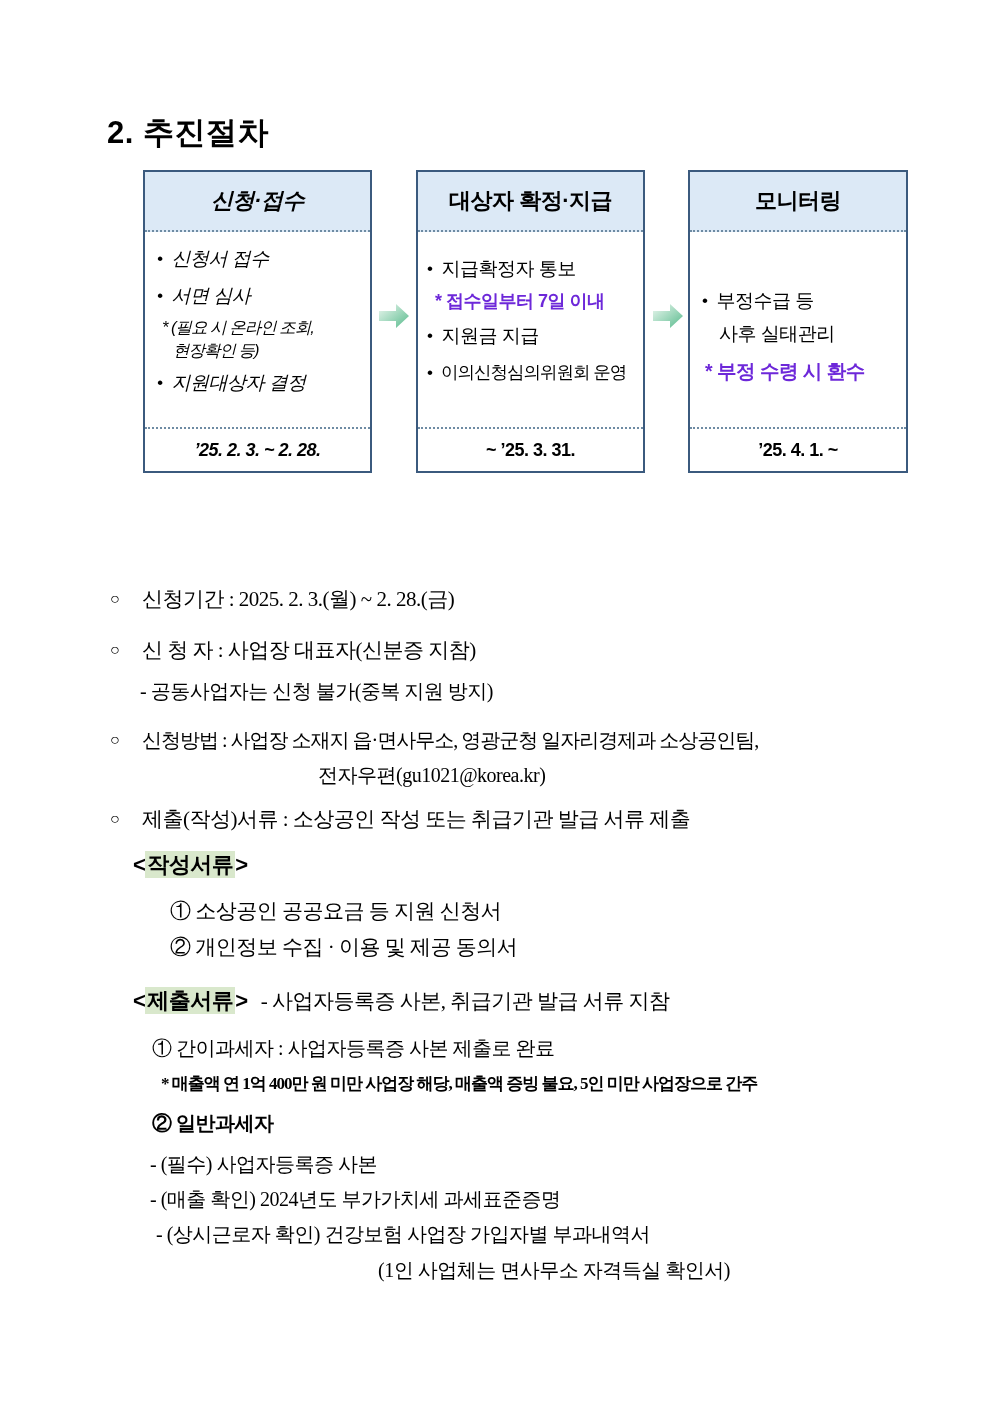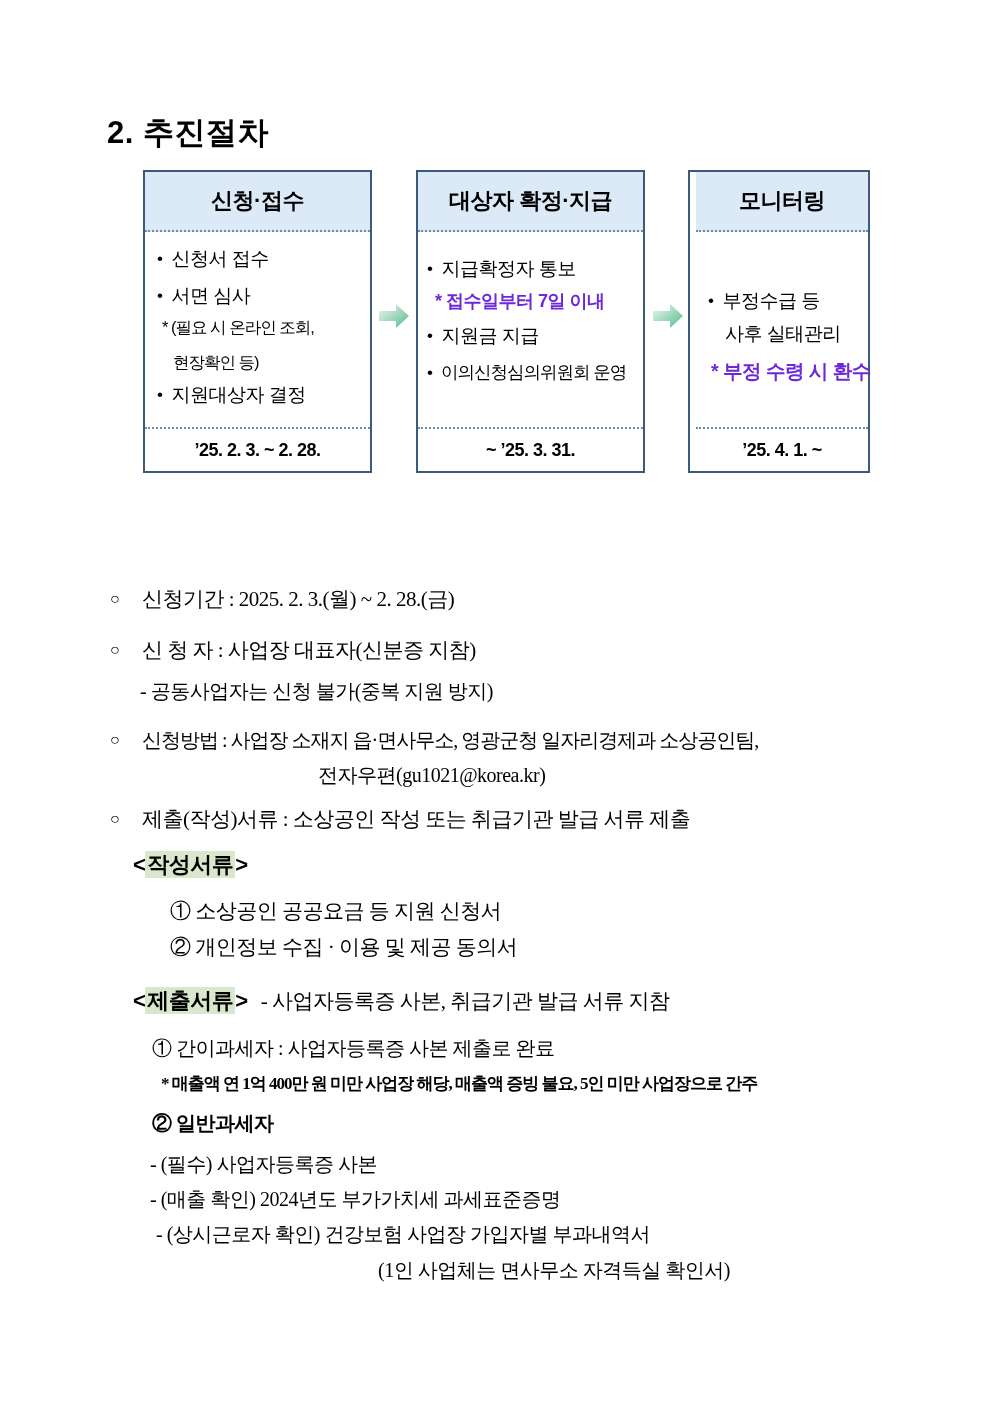--- a/index.html
+++ b/index.html
@@ -8,34 +8,34 @@
   .page { position:relative; width:992px; height:1403px; background:#fff; overflow:hidden; }
 
   .sec-heading { position:absolute; font-size:31px; font-weight:bold; letter-spacing:0.5px;
                  font-family:"Liberation Sans", sans-serif; white-space:nowrap; }
   #sec2-heading { left:107px; top:112px; }
   #sec3-heading { left:107px; top:519px; }
 
   
   .flow-box { position:absolute; top:170px; height:303px; border:2px solid #3b5a7e;
               background:#fff; display:flex; flex-direction:column; }
-  #box1 { left:143px; width:229px; }
+  #box1 { left:143px; width:229px;font-style:italic; }
   #box2 { left:416px; width:229px; }
-  #box3 { left:688px; width:182px;padding-left:6px; }
+  #box3 { left:688px; width:220px; }
   .box-header { height:60px; background:#dce9f6; display:flex; align-items:center; justify-content:center;
                 font-size:22px; font-weight:bold; border-bottom:2px dotted #6e8ba3; letter-spacing:-0.5px; }
   .box-body { flex:1; padding:14px 6px 4px 12px; font-size:19px; letter-spacing:-0.5px; }
   #box2 .box-body { padding-top:24px; padding-left:9px; }
   #box3 .box-body { padding-top:56px; }
   .box-footer { height:44px; border-top:2px dotted #6e8ba3; display:flex; align-items:center;
                 justify-content:center; font-size:18px; font-weight:bold; letter-spacing:-0.5px; }
   .bline { display:flex; margin-bottom:11px; white-space:nowrap; }
   .bline .bullet { margin-right:9px; font-size:17px; line-height:25px; }
   .bline.tight { font-size:17.5px; letter-spacing:-1px; }
-  .note { font-size:16.5px; letter-spacing:-1px; padding-left:5px; margin-bottom:16px; margin-top:-3px; white-space:nowrap; }
+  .note { font-size:16.5px; letter-spacing:-1px; padding-left:5px; margin-bottom:4px; margin-top:-3px; white-space:nowrap; }
   .note-ind { padding-left:16px; margin-bottom:8px; }
   .note-blue { color:#6d28d9; font-weight:bold; font-size:18px; letter-spacing:-0.5px;
                padding-left:8px; margin-top:-4px; margin-bottom:10px; white-space:nowrap; }
   #box3 .note-blue { font-size:19.5px; margin-top:6px; padding-left:3px; }
   .cont { padding-left:17px; margin-top:-4px; margin-bottom:11px; white-space:nowrap; }
   .arrow { position:absolute; top:300px; width:34px; height:32px; }
   #arrow1 { left:377px; }
   #arrow2 { left:651px; }
 
   

